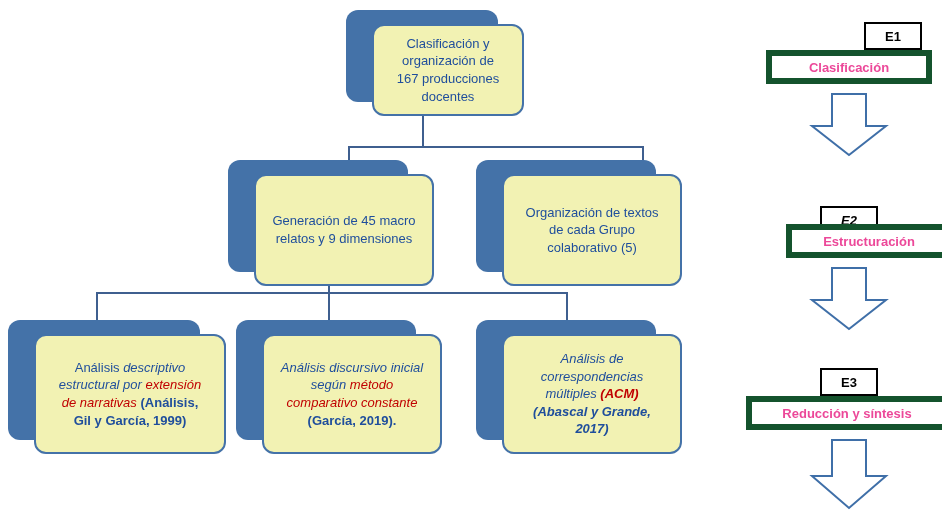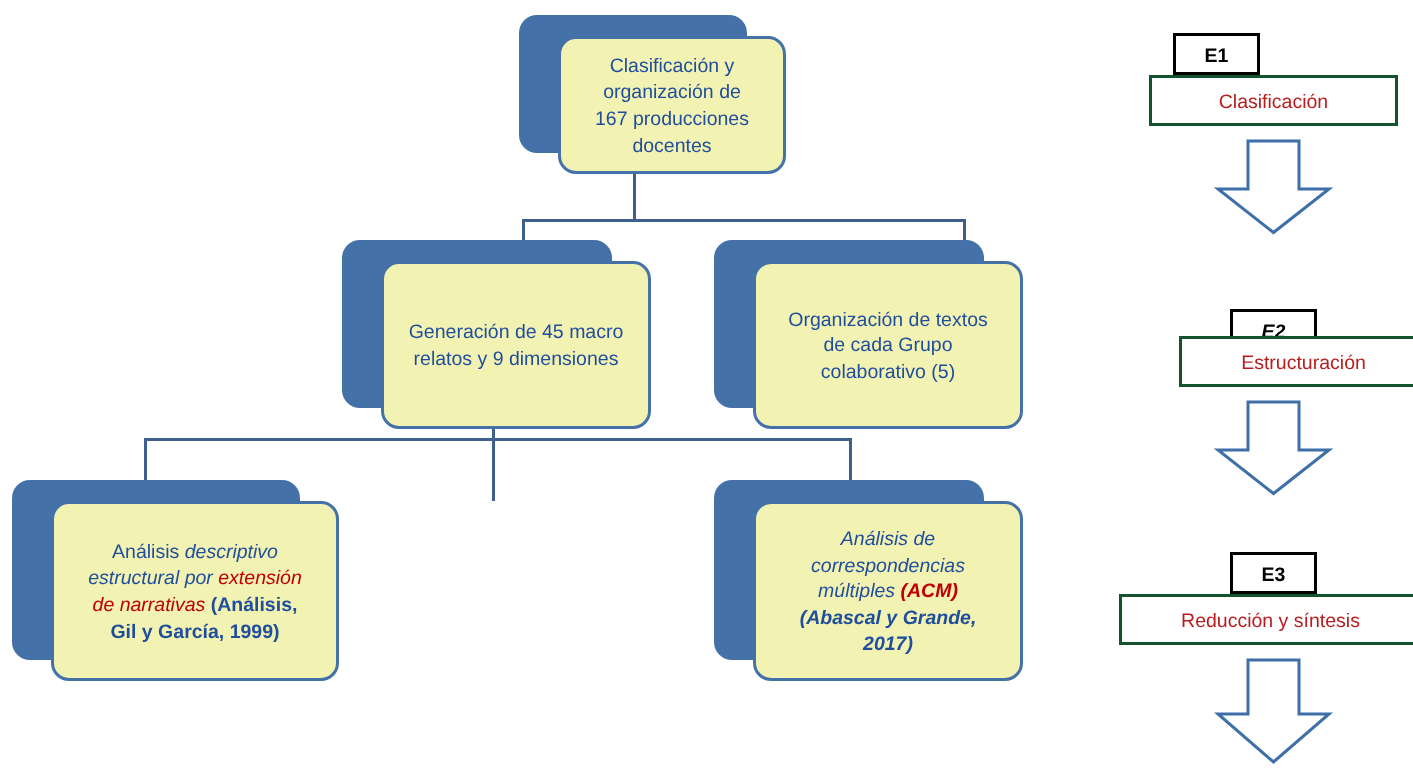--- a/index.html
+++ b/index.html
@@ -83,28 +83,28 @@
     display: flex;
     align-items: center;
     justify-content: center;
     font-size: 13px;
     font-weight: bold;
     color: #000000;
     box-sizing: border-box;
   }
   .stage-title {
     position: absolute;
-    border: 2px solid #14532d;
+    border: 6px solid #14532d;
     background: #ffffff;
     display: flex;
     align-items: center;
     justify-content: center;
     font-size: 13px;
-    font-weight: normal;
-    color: #b91c1c;
+    font-weight: bold;
+    color: #ec4899;
     box-sizing: border-box;
   }
   .arrow-down {
     position: absolute;
   }
 </style>
 </head>
 <body>
 
 <div id="canvas">
@@ -158,35 +158,46 @@
     <div class="face">
       <div class="txt">
         <span>Análisis </span><span class="it">descriptivo</span><br>
         <span class="it">estructural por </span><span class="it red">extensión</span><br>
         <span class="it red">de narrativas</span><span class="bd"> (Análisis,</span><br>
         <span class="bd">Gil y García, 1999)</span>
       </div>
     </div>
   </div>
 
+  <div class="node node-bot-2">
+    <div class="shadow"></div>
+    <div class="face">
+      <div class="txt">
+        <span class="it">Análisis discursivo inicial</span><br>
+        <span class="it">según </span><span class="it red">método</span><br>
+        <span class="it red">comparativo constante</span><br>
+        <span class="bd">(García, 2019).</span>
+      </div>
+    </div>
+  </div>
 
   <div class="node node-bot-3">
     <div class="shadow"></div>
     <div class="face">
       <div class="txt">
         <span class="it">Análisis de</span><br>
         <span class="it">correspondencias</span><br>
         <span class="it">múltiples </span><span class="it bd red">(ACM)</span><br>
         <span class="it bd">(Abascal y Grande,</span><br>
         <span class="it bd">2017)</span>
       </div>
     </div>
   </div>
 
-  <div class="stage-label" style="left:782px; top:22px; width:58px; height:28px;">E1</div>
+  <div class="stage-label" style="left:864px; top:22px; width:58px; height:28px;">E1</div>
   <div class="stage-title" style="left:766px; top:50px; width:166px; height:34px;">Clasificación</div>
 
   <svg class="arrow-down" style="left:806px; top:92px;" width="86" height="66" viewBox="0 0 86 66">
     <polygon points="26,2 60,2 60,34 80,34 43,63 6,34 26,34" fill="#ffffff" stroke="#3f6fa8" stroke-width="2"></polygon>
   </svg>
 
   <div class="stage-label" style="left:820px; top:206px; width:58px; height:28px;font-style:italic;">E2</div>
   <div class="stage-title" style="left:786px; top:224px; width:166px; height:34px;">Estructuración</div>
 
   <svg class="arrow-down" style="left:806px; top:266px;" width="86" height="66" viewBox="0 0 86 66">

